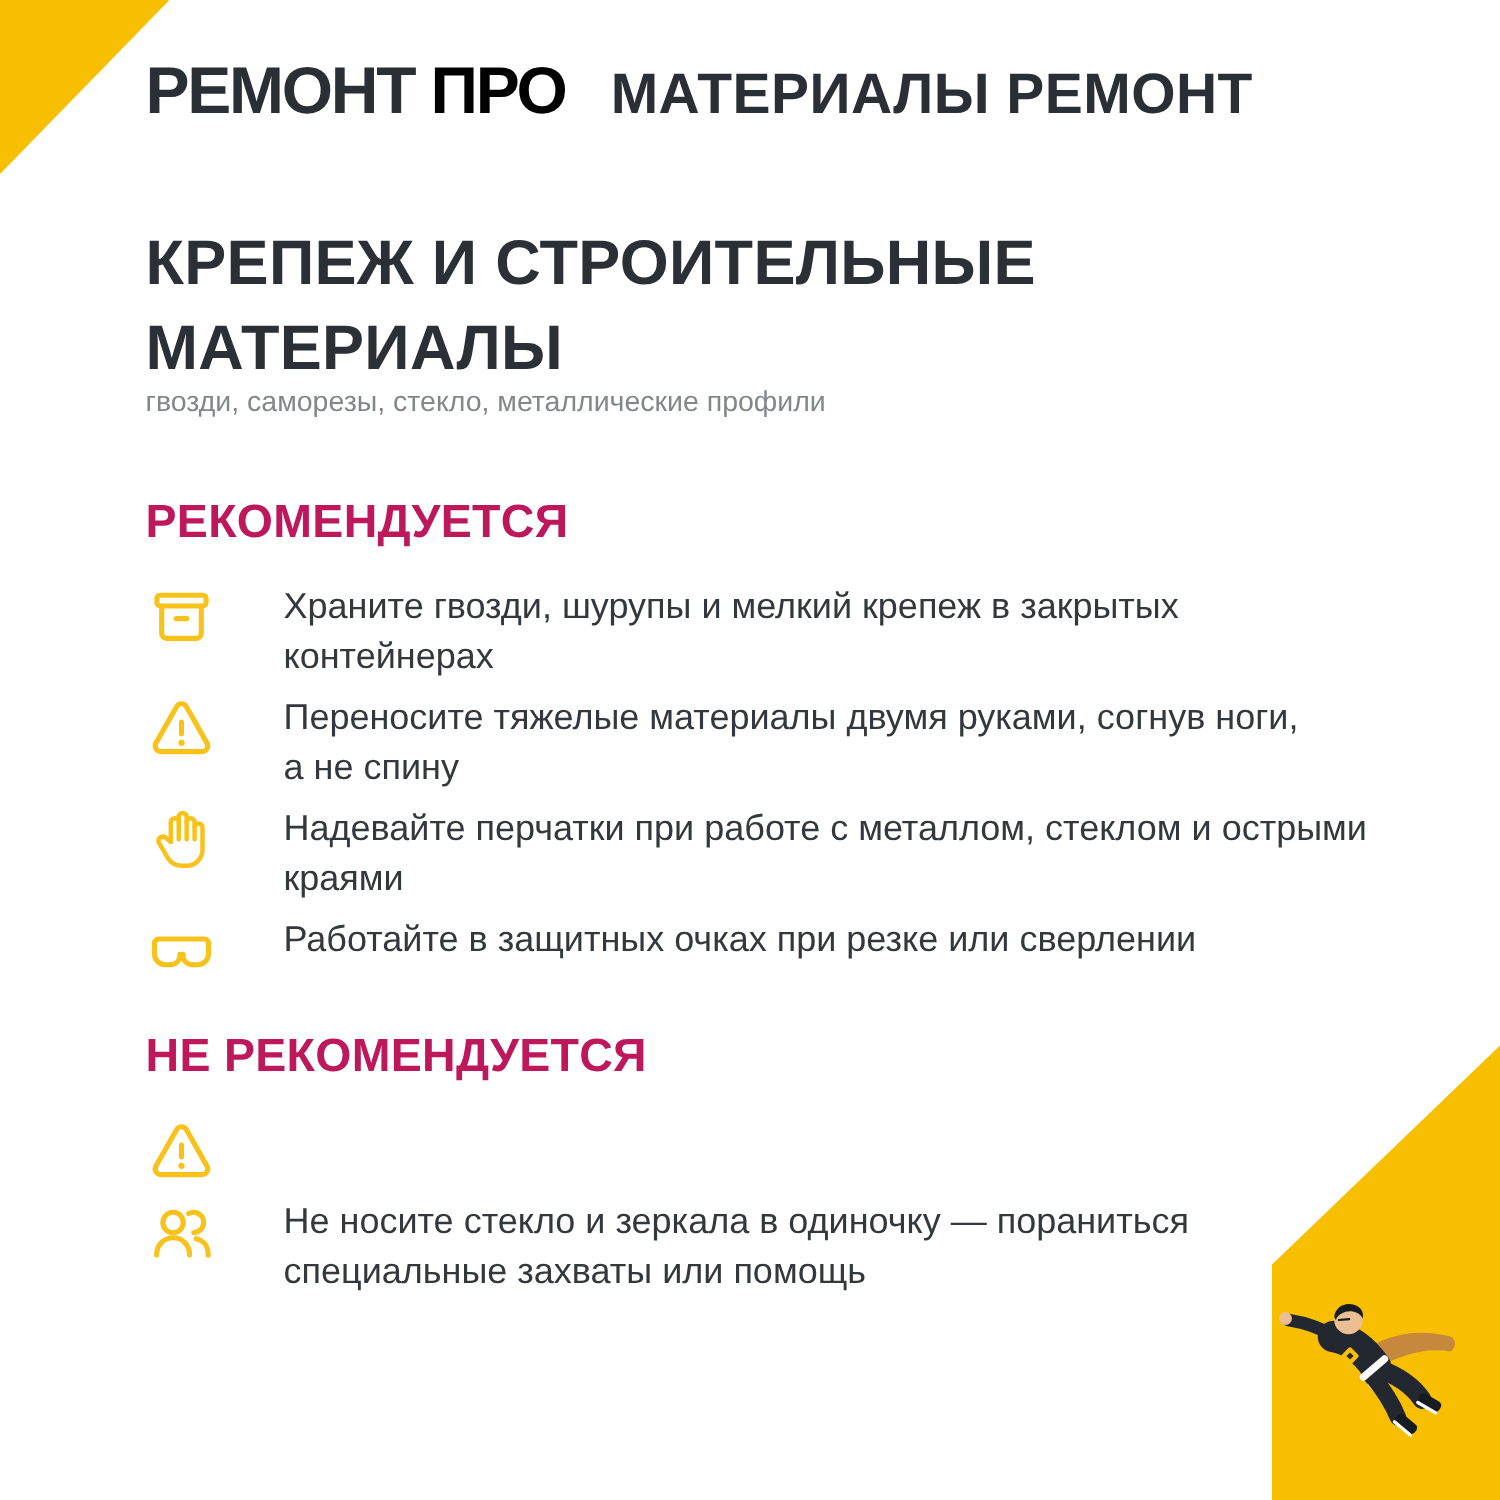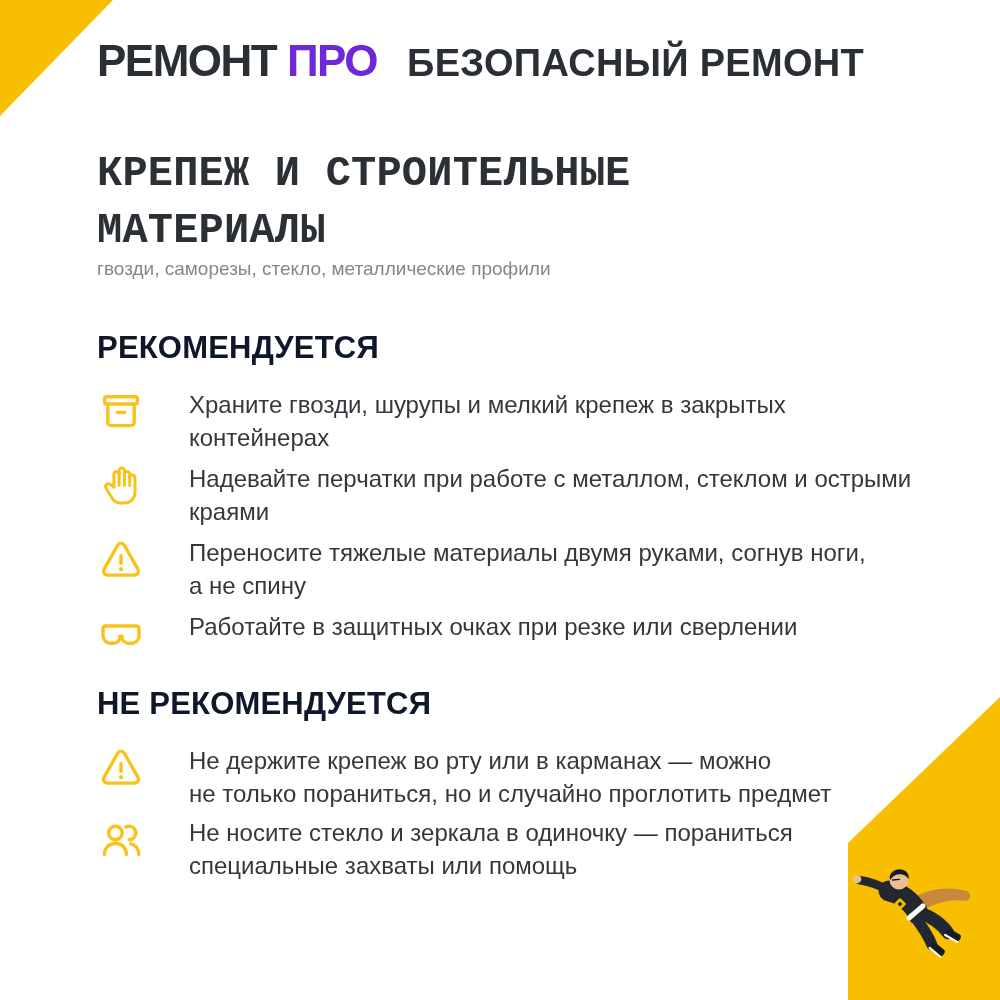--- a/index.html
+++ b/index.html
@@ -18,36 +18,36 @@
   .corner-br{
     position:absolute;left:848px;top:697px;width:152px;height:303px;
     background:#F8BE00;
     clip-path:polygon(100% 0,0 48.2%,0 100%,100% 100%);
   }
   .character{position:absolute;left:848px;top:858px;width:130px;height:107px;}
   
   .header{position:absolute;left:97px;top:36px;display:flex;align-items:baseline;gap:30px;white-space:nowrap;}
   .logo{font-size:44px;font-weight:bold;letter-spacing:-1.5px;}
   .logo .primary{color:#2A2F36;}
-  .logo .accent{color:#6d28d9;}
+  .logo .accent{color:#000000;}
   .program-title{font-size:38px;font-weight:bold;color:#2A2F36;letter-spacing:.3px;}
   
   .page-title{
     position:absolute;left:97px;top:146px;margin:0;
     font-size:42px;line-height:57px;font-weight:bold;color:#2B3036;
-    white-space:pre-line;letter-spacing:.2px;font-family:Liberation Mono, monospace;
+    white-space:pre-line;letter-spacing:.2px;
   }
   .page-subtitle{
     position:absolute;left:97px;top:258px;margin:0;
     font-size:19px;color:#83878C;font-weight:normal;
   }
   
   .section-heading{
     position:absolute;left:97px;margin:0;
-    font-size:31px;font-weight:bold;color:#0f172a;letter-spacing:.2px;
+    font-size:31px;font-weight:bold;color:#be185d;letter-spacing:.2px;
   }
   #sec1-heading{top:330px;}
   #sec2-heading{top:686px;}
   .items{position:absolute;left:97px;display:flex;flex-direction:column;}
   #sec1-items{top:388px;gap:8px;}
   #sec2-items{top:744px;gap:6px;}
   .item{display:flex;align-items:flex-start;}
   .item .icon{flex:0 0 48px;width:48px;height:48px;margin-right:44px;display:flex;align-items:flex-start;justify-content:flex-start;}
   .item .icon svg{width:48px;height:48px;display:block;}
   .item-text{
@@ -59,21 +59,21 @@
   .ic-fill{fill:#F9C21A;stroke:none;}
 </style>
 </head>
 <body>
 
 <div class="corner-tl"></div>
 <div class="corner-br"></div>
 
 <div class="header">
   <div class="logo"><span class="primary">РЕМОНТ</span> <span class="accent">ПРО</span></div>
-  <div class="program-title">БЕЗОПАСНЫЙ РЕМОНТ</div>
+  <div class="program-title">МАТЕРИАЛЫ РЕМОНТ</div>
 </div>
 
 <h1 class="page-title">КРЕПЕЖ И СТРОИТЕЛЬНЫЕ
 МАТЕРИАЛЫ</h1>
 <p class="page-subtitle">гвозди, саморезы, стекло, металлические профили</p>
 
 <h2 class="section-heading" id="sec1-heading">РЕКОМЕНДУЕТСЯ</h2>
 <div class="items" id="sec1-items">
 
   <div class="item">
@@ -84,42 +84,42 @@
         <line class="ic" x1="10.2" y1="12.2" x2="13.8" y2="12.2"></line>
       </svg>
     </span>
     <p class="item-text">Храните гвозди, шурупы и мелкий крепеж в закрытых
 контейнерах</p>
   </div>
 
   <div class="item">
     <span class="icon">
       <svg viewBox="0 0 24 24">
+        <path class="ic" d="M10.4 4.5 L3.5 16.7 a1.9 1.9 0 0 0 1.65 2.85 h13.7 a1.9 1.9 0 0 0 1.65 -2.85 L13.6 4.5 a1.85 1.85 0 0 0 -3.2 0 Z"></path>
+        <line class="ic" x1="12" y1="9.7" x2="12" y2="13.6"></line>
+        <circle class="ic-fill" cx="12" cy="16.6" r="1.05"></circle>
+      </svg>
+    </span>
+    <p class="item-text">Переносите тяжелые материалы двумя руками, согнув ноги,
+а не спину</p>
+  </div>
+
+  <div class="item">
+    <span class="icon">
+      <svg viewBox="0 0 24 24">
         <g transform="translate(1.4,1.2) scale(0.88)">
           <path class="ic" d="M8 13 V5.5 a1.5 1.5 0 0 1 3 0 V12"></path>
           <path class="ic" d="M11 5.5 v-2 a1.5 1.5 0 1 1 3 0 V12"></path>
           <path class="ic" d="M14 5.5 a1.5 1.5 0 0 1 3 0 V12"></path>
           <path class="ic" d="M17 7.5 a1.5 1.5 0 0 1 3 0 V16 a6 6 0 0 1 -6 6 h-2 a6 6 0 0 1 -5 -2.7 l-3.5 -6 a1.5 1.5 0 0 1 .54 -2 a1.87 1.87 0 0 1 2.28 .28 L8 13"></path>
         </g>
       </svg>
     </span>
     <p class="item-text">Надевайте перчатки при работе с металлом, стеклом и острыми
 краями</p>
-  </div>
-
-  <div class="item">
-    <span class="icon">
-      <svg viewBox="0 0 24 24">
-        <path class="ic" d="M10.4 4.5 L3.5 16.7 a1.9 1.9 0 0 0 1.65 2.85 h13.7 a1.9 1.9 0 0 0 1.65 -2.85 L13.6 4.5 a1.85 1.85 0 0 0 -3.2 0 Z"></path>
-        <line class="ic" x1="12" y1="9.7" x2="12" y2="13.6"></line>
-        <circle class="ic-fill" cx="12" cy="16.6" r="1.05"></circle>
-      </svg>
-    </span>
-    <p class="item-text">Переносите тяжелые материалы двумя руками, согнув ноги,
-а не спину</p>
   </div>
 
   <div class="item">
     <span class="icon">
       <svg viewBox="0 0 24 24">
         <path class="ic" d="M3 9.4 C3 8.6 3.6 8 4.4 8 H19.6 C20.4 8 21 8.6 21 9.4 V13 C21 15 19.3 16.6 17.3 16.6 H15.6 C13.9 16.6 12.5 15.2 12.5 13.5 V13.1 H11.5 V13.5 C11.5 15.2 10.1 16.6 8.4 16.6 H6.7 C4.7 16.6 3 15 3 13 Z"></path>
       </svg>
     </span>
     <p class="item-text">Работайте в защитных очках при резке или сверлении</p>
   </div>
@@ -130,22 +130,20 @@
 <div class="items" id="sec2-items">
 
   <div class="item">
     <span class="icon">
       <svg viewBox="0 0 24 24">
         <path class="ic" d="M10.4 4.5 L3.5 16.7 a1.9 1.9 0 0 0 1.65 2.85 h13.7 a1.9 1.9 0 0 0 1.65 -2.85 L13.6 4.5 a1.85 1.85 0 0 0 -3.2 0 Z"></path>
         <line class="ic" x1="12" y1="9.7" x2="12" y2="13.6"></line>
         <circle class="ic-fill" cx="12" cy="16.6" r="1.05"></circle>
       </svg>
     </span>
-    <p class="item-text">Не держите крепеж во рту или в карманах — можно
-не только пораниться, но и случайно проглотить предмет</p>
   </div>
 
   <div class="item">
     <span class="icon">
       <svg viewBox="0 0 24 24">
         <circle class="ic" cx="9.2" cy="8.5" r="3.4"></circle>
         <path class="ic" d="M3.7 19.3 C3.7 16 6.1 13.6 9.2 13.6 C12.3 13.6 14.7 16 14.7 19.3"></path>
         <path class="ic" d="M14.4 5.5 a3.4 3.4 0 1 1 1.7 6.4"></path>
         <path class="ic" d="M16.9 13.9 C19.4 14.4 20.9 16.5 20.9 19.3"></path>
       </svg>

